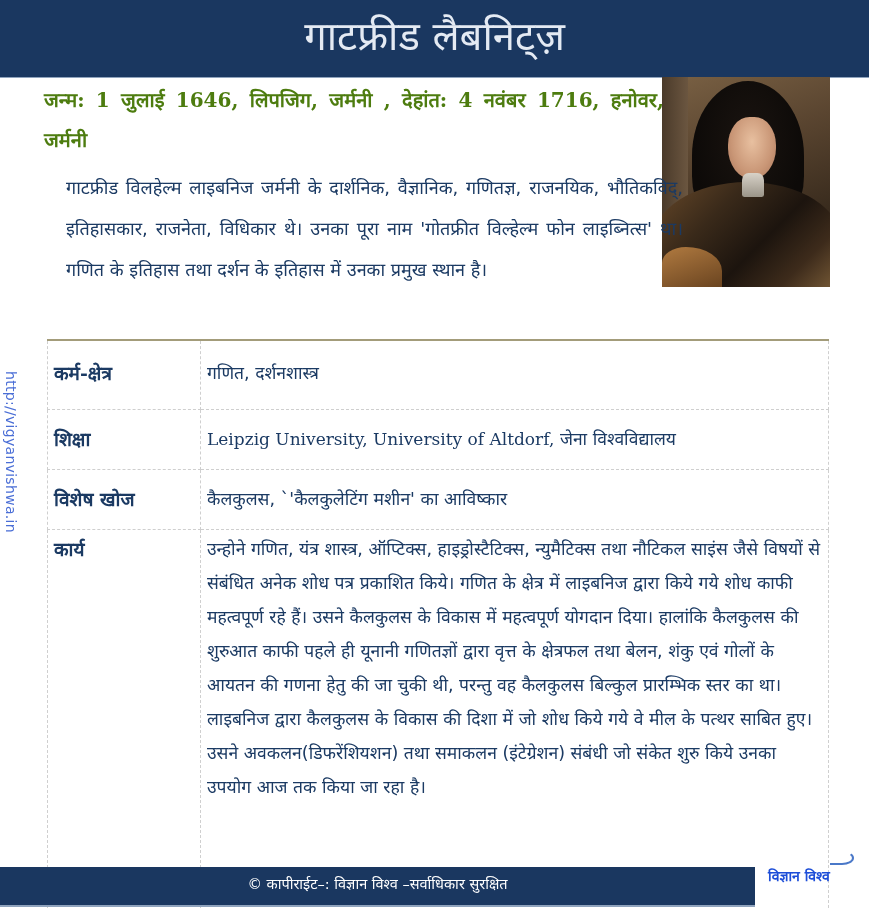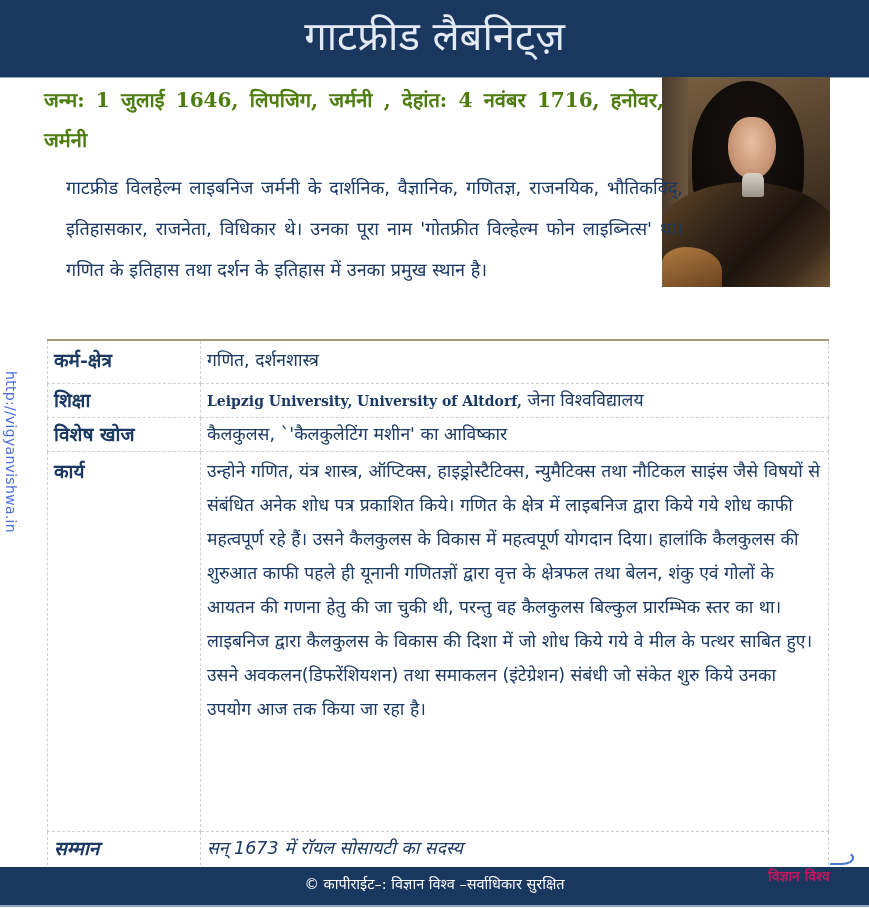--- a/index.html
+++ b/index.html
@@ -75,62 +75,62 @@
     font-size: 14px; color: #4a6ed6; letter-spacing: 0.3px;
   }
   .info-table {
     position: absolute; left: 47px; top: 339px; width: 782px;
     border-collapse: collapse;
     border-top: 2px solid #a39c7a;
   }
   .info-table td {
     border: 1px dashed #cfcfcf;
     vertical-align: top;
-    padding: 0 6px;
+    padding: 13px 6px;
   }
   .info-table td.label {
     width: 140px;
     font-family: "DejaVu Serif", serif; font-weight: bold;
     font-size: 19px; color: #1b3a63;
     padding-left: 6px;
   }
   .info-table td.value {
     font-family: "DejaVu Sans", sans-serif;
     font-size: 17.5px; color: #1b3a63;
   }
   .row1 td { height: 42px; line-height: 38px; }
   .row2 td { height: 33px; line-height: 32px; }
   .row3 td { height: 33px; line-height: 32px; margin-top: 14px; }
   .row4 td { height: 377px; }
   .row4 td.value { line-height: 34px; padding-top: 2px; }
   .row4 td.label { line-height: 34px; padding-top: 2px; }
   .row5 td { height: 37px; line-height: 32px; font-style: italic; }
-  .serif-latin { font-family: "DejaVu Serif", serif; font-size: 14px; font-weight: bold; }
+  .serif-latin { font-family: "DejaVu Serif", serif; font-size: 17px; }
   .footer {
-    position: absolute; left: 0; top: 867px; width: 869px; height: 38px;
+    position: absolute; left: 0; top: 867px; width: 755px; height: 38px;
     background: #1a3760;
     border-bottom: 2px solid #8fa3bd;
   }
   .footer-text {
     position: absolute; left: 0; right: 0; top: 0; text-align: center;
     font-family: "DejaVu Sans", sans-serif; font-size: 14.5px; line-height: 34px;
     color: #ffffff;
   }
   .logo {
     position: absolute; left: 768px; top: 848px; width: 95px; height: 42px;
   }
   .logo-arc {
     position: absolute; left: 62px; top: 3px; width: 22px; height: 10px;
     border: 2px solid #4a78c8; border-left: none; border-radius: 0 50% 50% 0;
     border-top-color: transparent;
   }
   .logo-text {
     position: absolute; left: 0; top: 18px;
     font-family: "DejaVu Sans", sans-serif; font-weight: bold;
-    font-size: 14px; color: #be185d; white-space: nowrap;
+    font-size: 14px; color: #1d4ed8; white-space: nowrap;
   }
 </style>
 </head>
 <body>
 
 <div class="header">
   <div class="header-title">गाटफ्रीड लैबनिट्ज़</div>
 </div>
 
 <div class="birth-line">जन्म: 1 जुलाई 1646, लिपजिग, जर्मनी , देहांत: 4 नवंबर 1716, हनोवर, जर्मनी</div>

